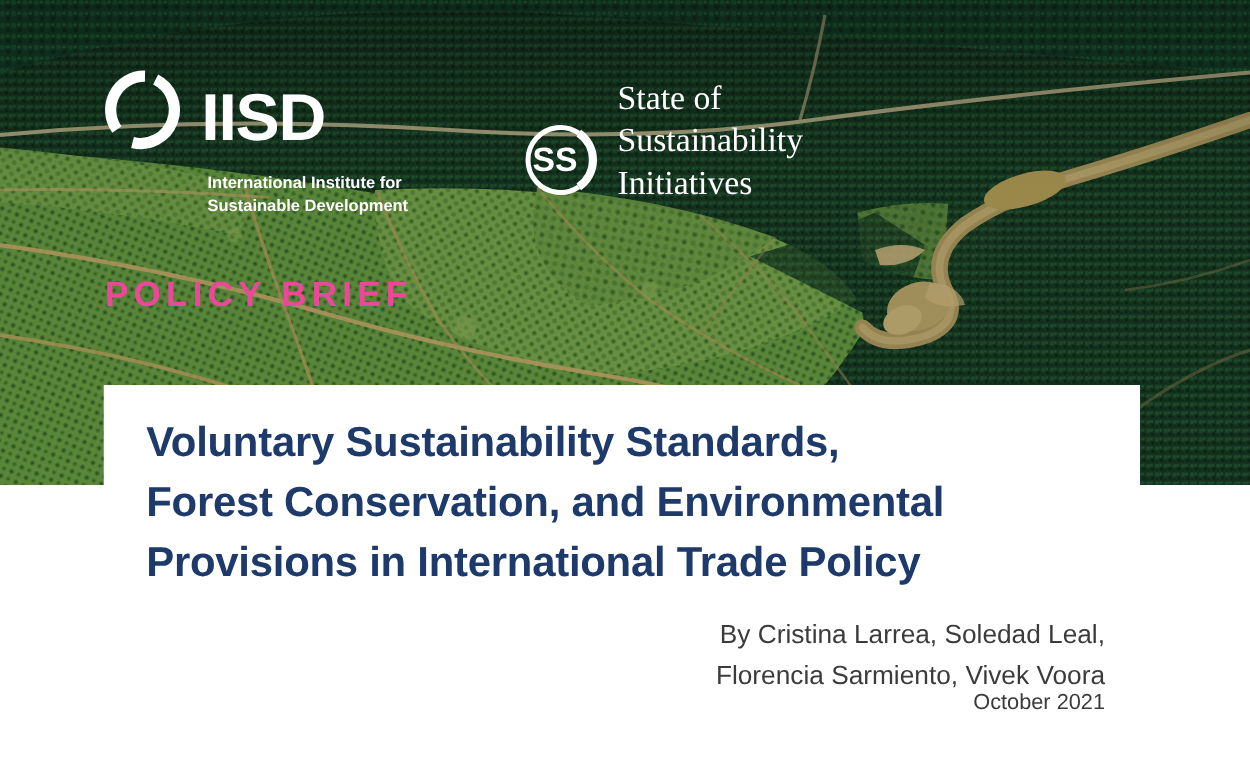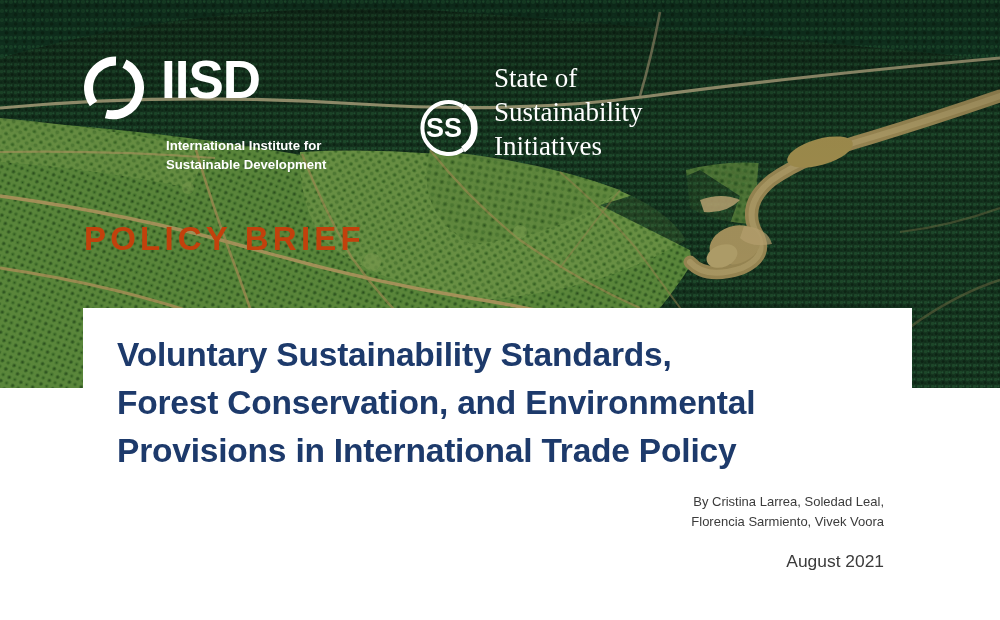--- a/index.html
+++ b/index.html
@@ -28,34 +28,34 @@
     width:829px; height:80px;
     background:#ffffff;
     z-index:5;
   }
 
   
   .kicker {
     position:absolute;
     left:84px; top:222px;
     z-index:6;
-    color:#c2410c;
-    font-size:33px;
+    color:#ec4899;
+    font-size:28px;
     font-weight:bold;
     letter-spacing:4.2px;
     line-height:1;
     text-transform:uppercase;
     white-space:nowrap;
   }
 
   
   .logo-row { position:absolute; left:83px; top:55px; z-index:6; display:flex; align-items:flex-start; }
 
   .iisd-block { display:flex; flex-direction:column; width:255px; }
-  .iisd-top { display:flex; align-items:flex-start; }
+  .iisd-top { display:flex; align-items:flex-end; }
   .iisd-mark { width:66px; height:66px; flex:0 0 66px; }
   .iisd-word {
     color:#ffffff;
     font-size:53px;
     font-weight:bold;
     letter-spacing:-1px;
     line-height:1;
     margin-left:12px;
     margin-top:-2px;
   }
@@ -95,21 +95,21 @@
     white-space:pre-line;
   }
 
   
   .credits {
     position:absolute;
     right:116px; top:492px;
     z-index:7;
     text-align:right;
     color:#3b3b3b;
-    font-size:13px;
+    font-size:21px;
     line-height:1.57;
     white-space:pre-line;
   }
   .pubdate {
     position:absolute;
     right:116px; top:548px;
     z-index:7;
     text-align:right;
     color:#3b3b3b;
     font-size:17.4px;
@@ -245,13 +245,13 @@
 
 <div class="kicker">Policy Brief</div>
 
 <div class="title-panel"></div>
 
 <h1 class="main-title">Voluntary Sustainability Standards,
 Forest Conservation, and Environmental
 Provisions in International Trade Policy</h1>
 <div class="credits">By Cristina Larrea, Soledad Leal,
 Florencia Sarmiento, Vivek Voora</div>
-<div class="pubdate">August 2021</div>
+<div class="pubdate">October 2021</div>
 
 </body></html>

